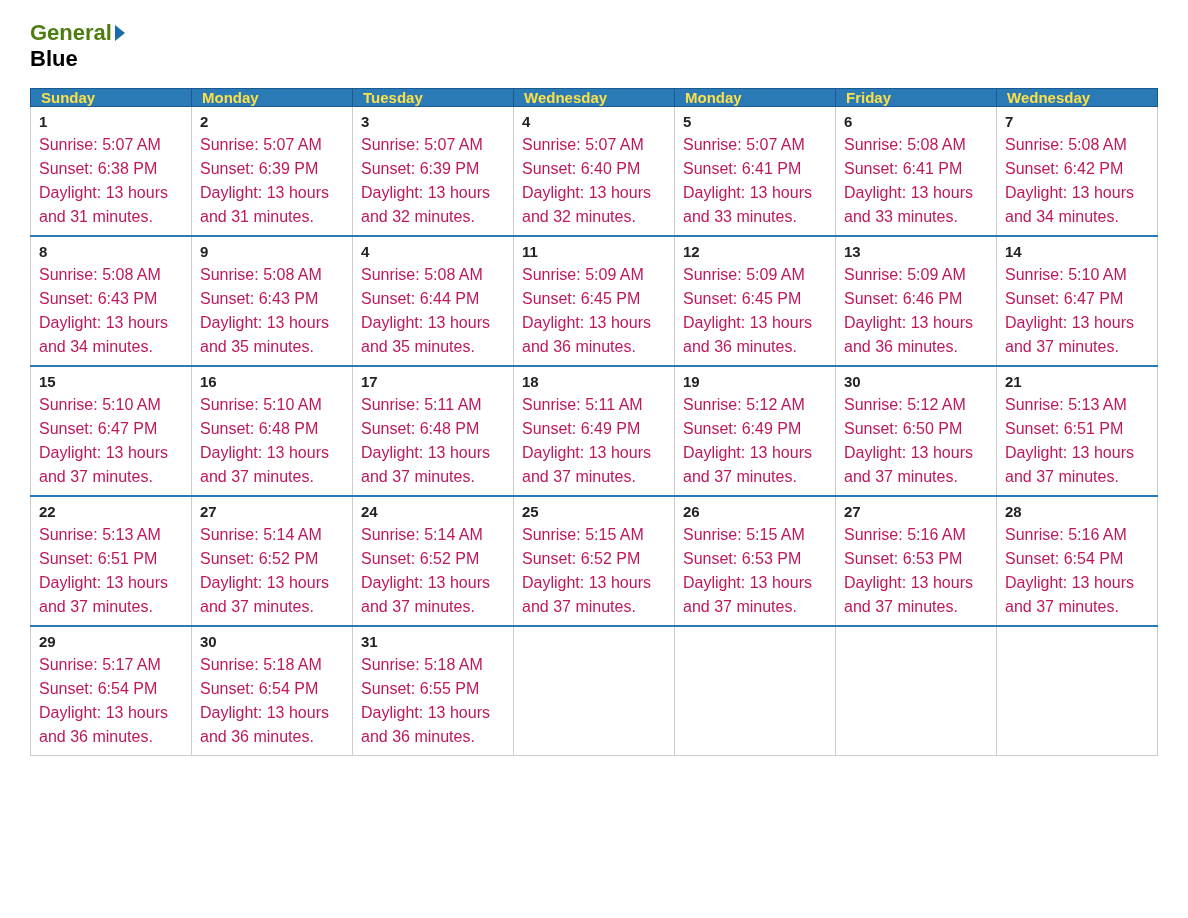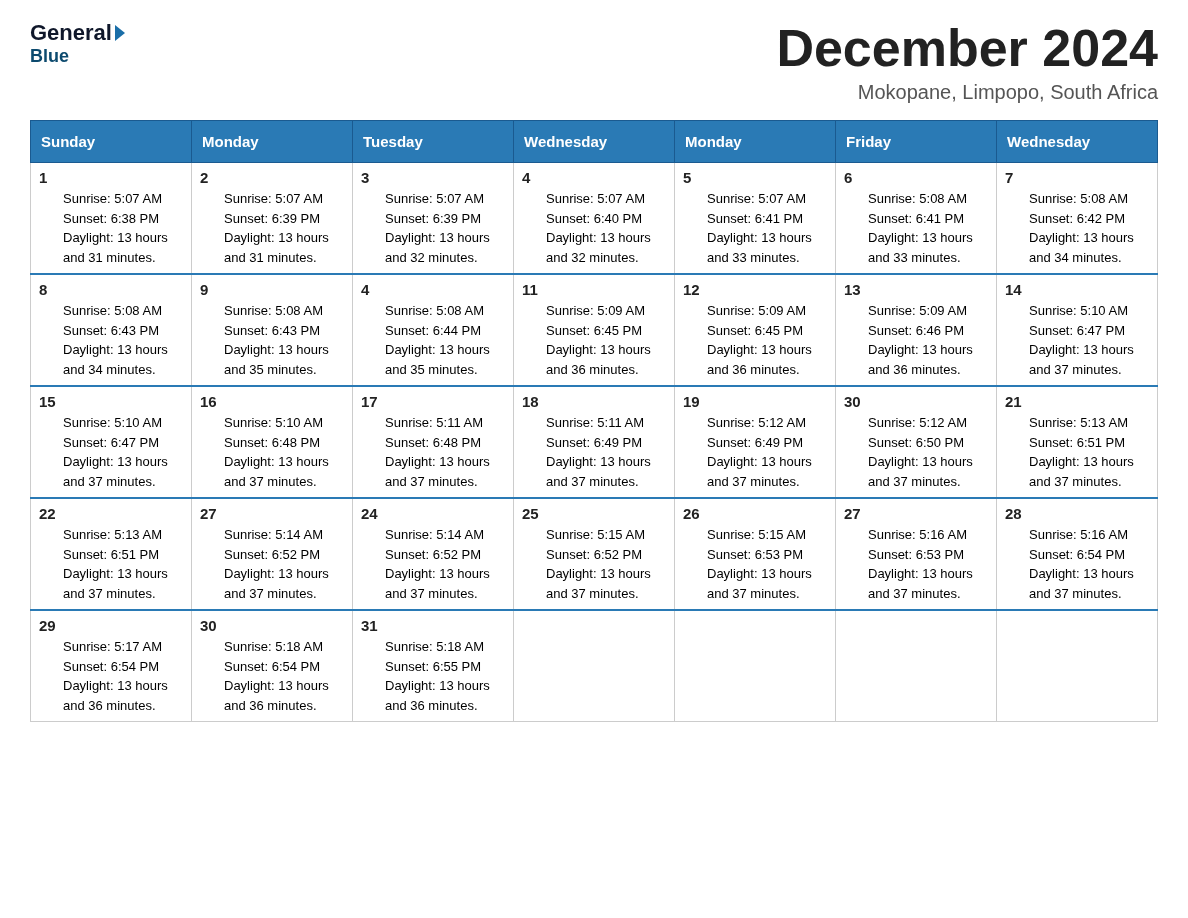--- a/index.html
+++ b/index.html
@@ -21,99 +21,94 @@
       flex-direction: column;
       align-items: flex-start;
     }
     .logo-text {
       display: flex;
       align-items: center;
       font-size: 22px;
       font-weight: bold;
       color: #333;
     }
-    .logo-general { color: #0f172a; }
+    .logo-general { color: #4d7c0f; }
     .logo-arrow {
       width: 0; height: 0;
       border-left: 10px solid #1a6ea8;
       border-top: 8px solid transparent;
       border-bottom: 8px solid transparent;
       margin: 0 3px;
       display: inline-block;
     }
-    .logo-blue { color: #0c4a6e; font-size: 18px; font-weight: bold; }
+    .logo-blue { color: #000000; font-size: 22px; font-weight: bold; }
     .title-section { text-align: right; }
     .month-title {
       font-size: 52px;
       font-weight: bold;
       color: #222;
       line-height: 1.1;
     }
     .location {
       font-size: 20px;
       color: #555;
       margin-top: 4px;
     }
     .calendar {
       width: 100%;
       border-collapse: collapse;
       border: 1px solid #aaa;
     }
     .calendar th {
       background-color: #2a7ab5;
-      color: #ffffff;
+      color: #fde047;
       font-size: 15px;
       font-weight: bold;
-      padding: 12px 10px;
+      padding: 0 10px;
       text-align: left;
       border: 1px solid #1a5a90;
     }
     .calendar td {
       vertical-align: top;
       padding: 6px 8px;
       border: 1px solid #ccc;
       width: 14.28%;
       min-height: 90px;
       font-size: 12.5px;
       color: #333;
       background: #fff;
     }
     .day-number {
       font-size: 15px;
       font-weight: bold;
       color: #222;
       margin-bottom: 3px;
     }
     .day-info {
-      font-size: 13px;
+      font-size: 16px;
       line-height: 1.5;
-      color: #000000;
-      margin-left: 24px;
+      color: #be185d;
     }
     .empty-cell {
       background: #fff;
     }
     .row-top-border td {
       border-top: 2px solid #2a7ab5;
     }
   </style>
 </head>
 <body>
 
 <div class="header">
   <div class="logo">
     <div class="logo-text">
       <span class="logo-general">General</span>
       <span class="logo-arrow"></span>
     </div>
     <span class="logo-blue">Blue</span>
-  </div>
-  <div class="title-section">
-    <div class="month-title">December 2024</div>
-    <div class="location">Mokopane, Limpopo, South Africa</div>
   </div>
 </div>
 
 <table class="calendar">
   <thead>
     <tr>
     <th>Sunday</th>
         <th>Monday</th>
         <th>Tuesday</th>
         <th>Wednesday</th>

